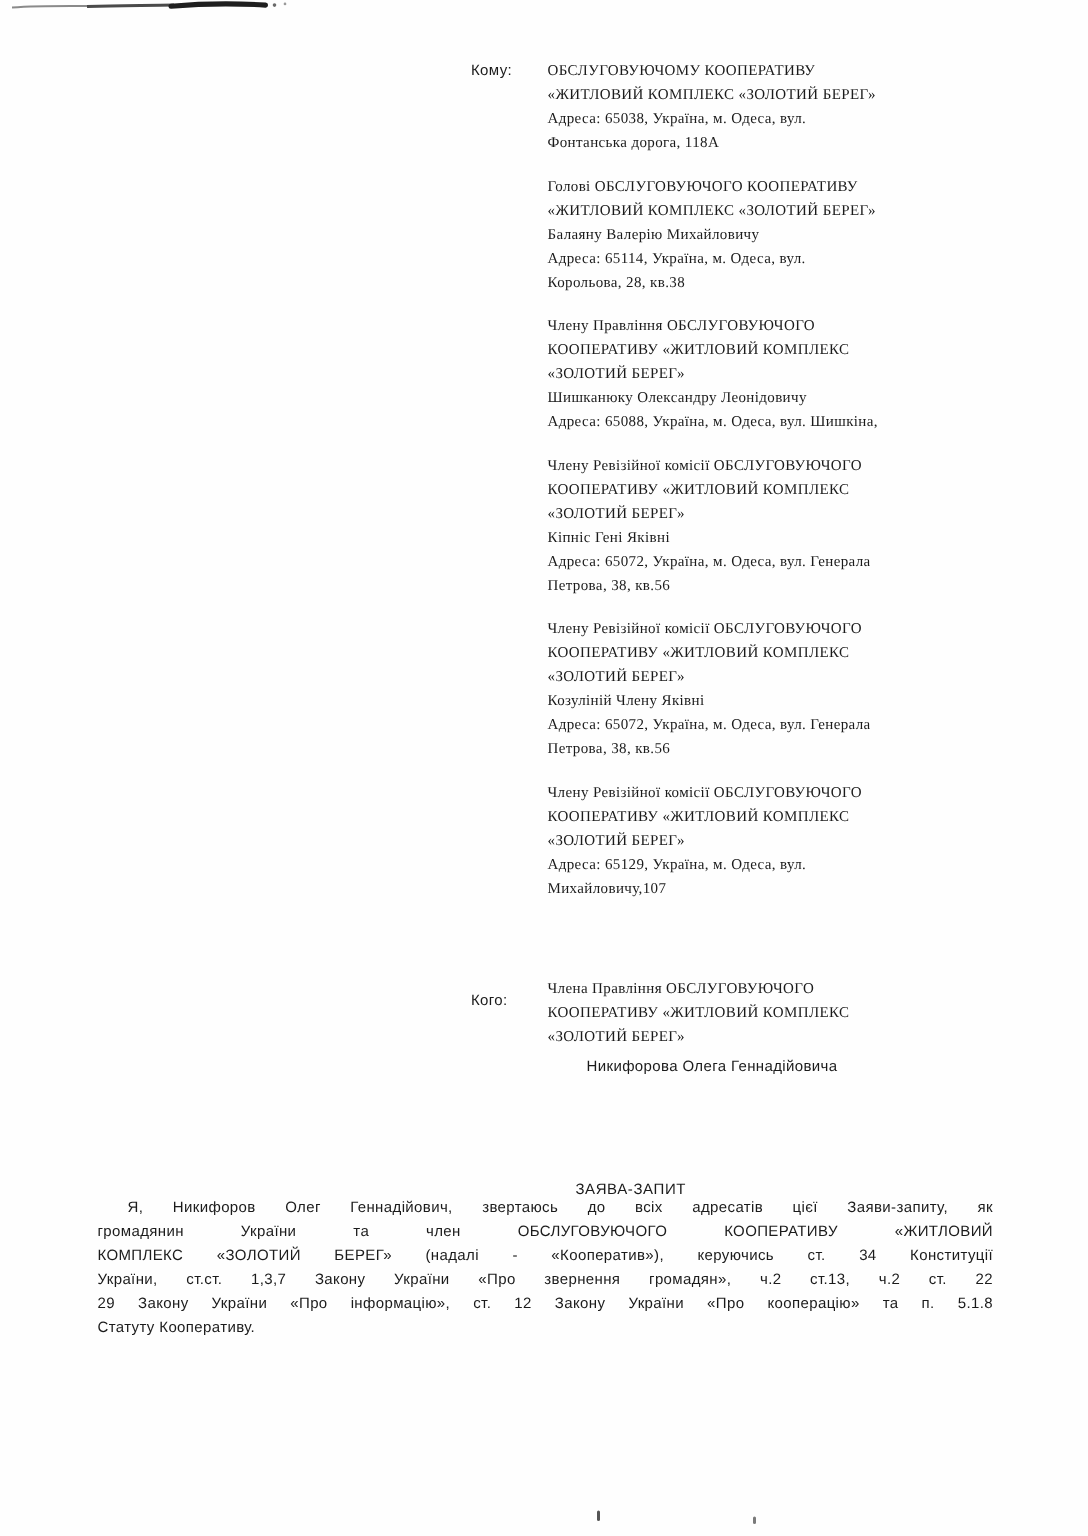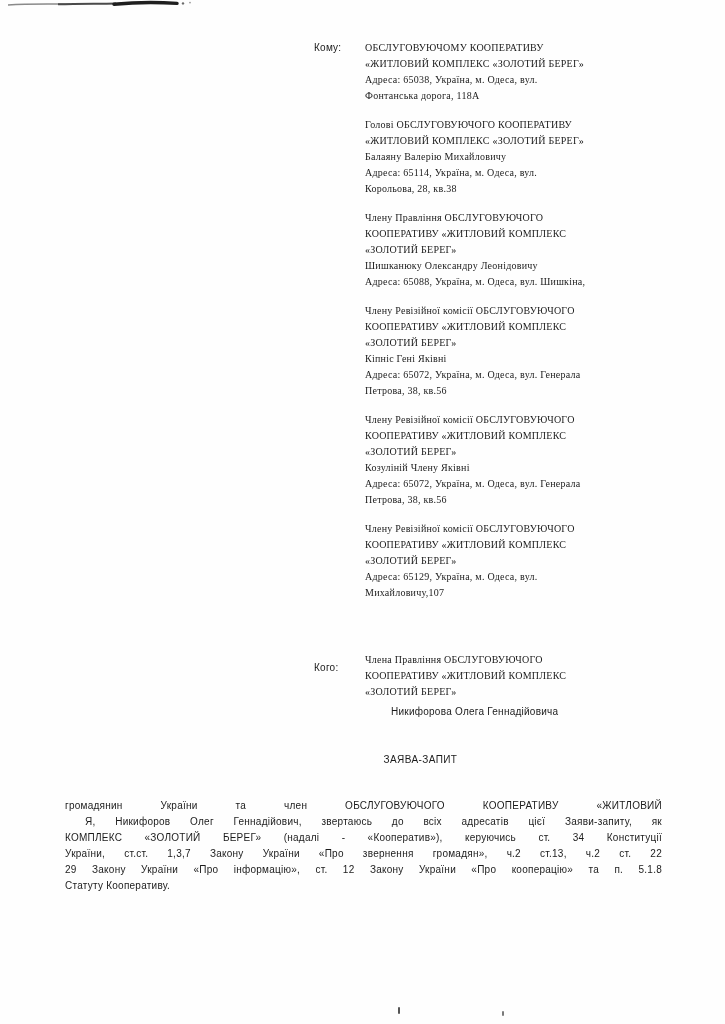--- a/index.html
+++ b/index.html
@@ -61,21 +61,21 @@
     width: 312px;
   }
   .sender-name {
     margin-top: 4px;
     white-space: pre;
     margin-left: 26px;
   }
   
   .title {
     position: absolute;
-    top: 752px;
+    top: 786px;
     left: 0;
     right: 0;
     padding-left: 116px;
     text-align: center;
     letter-spacing: 0.4px;
   }
   
   .body-par {
     position: absolute;
     left: 65px;
@@ -181,22 +181,22 @@
         <div class="line">Члена Правління ОБСЛУГОВУЮЧОГО</div>
         <div class="line">КООПЕРАТИВУ «ЖИТЛОВИЙ КОМПЛЕКС</div>
         <div class="line">«ЗОЛОТИЙ БЕРЕГ»</div>
       </div>
     <div class="sender-name">Никифорова Олега Геннадійовича</div>
   </div>
 
   <div class="title">ЗАЯВА-ЗАПИТ</div>
 
   <div class="body-par" id="body-par">
+      <div class="jline first">Я, Никифоров Олег Геннадійович, звертаюсь до всіх адресатів цієї Заяви-запиту, як</div>
       <div class="jline">громадянин України та член ОБСЛУГОВУЮЧОГО КООПЕРАТИВУ «ЖИТЛОВИЙ</div>
-      <div class="jline first">Я, Никифоров Олег Геннадійович, звертаюсь до всіх адресатів цієї Заяви-запиту, як</div>
       <div class="jline">КОМПЛЕКС «ЗОЛОТИЙ БЕРЕГ» (надалі - «Кооператив»), керуючись ст. 34 Конституції</div>
       <div class="jline">України, ст.ст. 1,3,7 Закону України «Про звернення громадян», ч.2 ст.13, ч.2 ст. 22</div>
       <div class="jline">29 Закону України «Про інформацію», ст. 12 Закону України «Про кооперацію» та п. 5.1.8</div>
       <div class="jline last">Статуту Кооперативу.</div>
     </div>
 
   <div class="mark mark1"></div>
   <div class="mark mark2"></div>
 
 </div>

